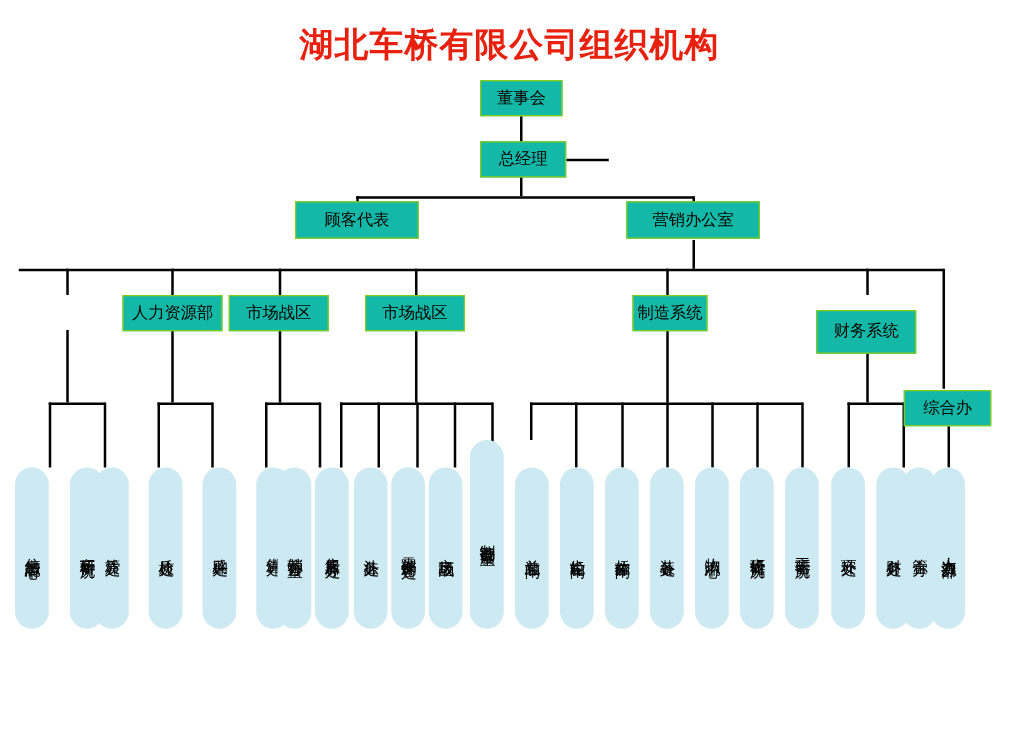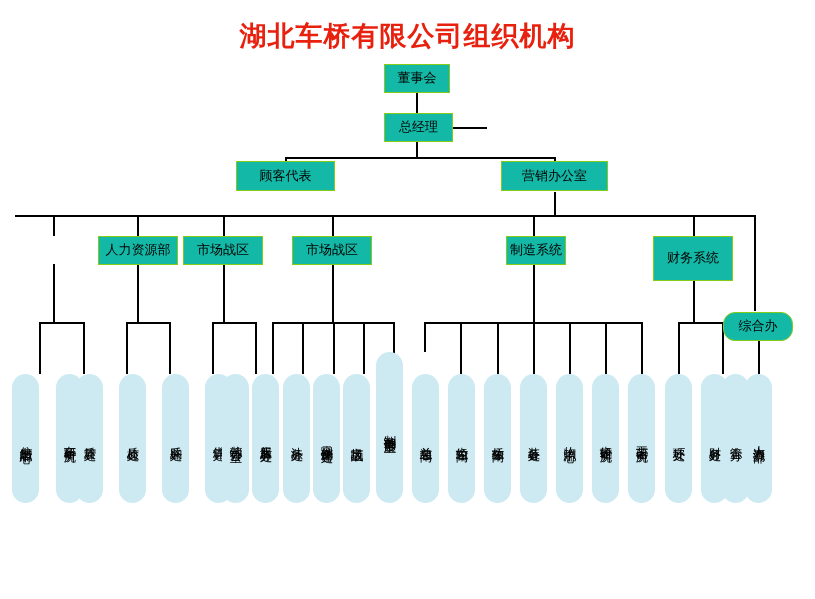--- a/index.html
+++ b/index.html
@@ -156,22 +156,22 @@
 
 
   <div class="node" style="left:236px; top:161px; width:99px; height:30px;">顾客代表</div>
 
   <div class="node" style="left:501px; top:161px; width:107px; height:30px;">营销办公室</div>
 
   <div class="node" style="left:98px; top:236px; width:80px; height:29px;">人力资源部</div>
   <div class="node" style="left:183px; top:236px; width:80px; height:29px;">市场战区</div>
   <div class="node" style="left:292px; top:236px; width:80px; height:29px;">市场战区</div>
   <div class="node" style="left:494px; top:236px; width:60px; height:29px;margin-left:12px;">制造系统</div>
-  <div class="node" style="left:653px; top:236px; width:80px; height:45px;">财务系统</div>
-  <div class="node" style="left:723px; top:312px; width:70px; height:29px;border-radius:12px;">综合办</div>
+  <div class="node" style="left:653px; top:248px; width:80px; height:35px;">财务系统</div>
+  <div class="node" style="left:723px; top:312px; width:70px; height:29px;">综合办</div>
 
   <div class="leaf" style="left: 12px; top: 374px; width: 27px; height: 129px;">信息智能中心</div>
   <div class="leaf" style="left: 56px; top: 374px; width: 27px; height: 129px;">车桥研究所</div>
 
   <div class="leaf" style="left: 76px; top: 374px; width: 27px; height: 129px;">质管处</div>
   <div class="leaf" style="left: 119px; top: 374px; width: 27px; height: 129px;">质检处</div>
 
   <div class="leaf" style="left: 162px; top: 374px; width: 27px; height: 129px;">采购处</div>
   <div class="leaf" style="left: 205px; top: 374px; width: 27px; height: 129px;">供管处</div>
 

